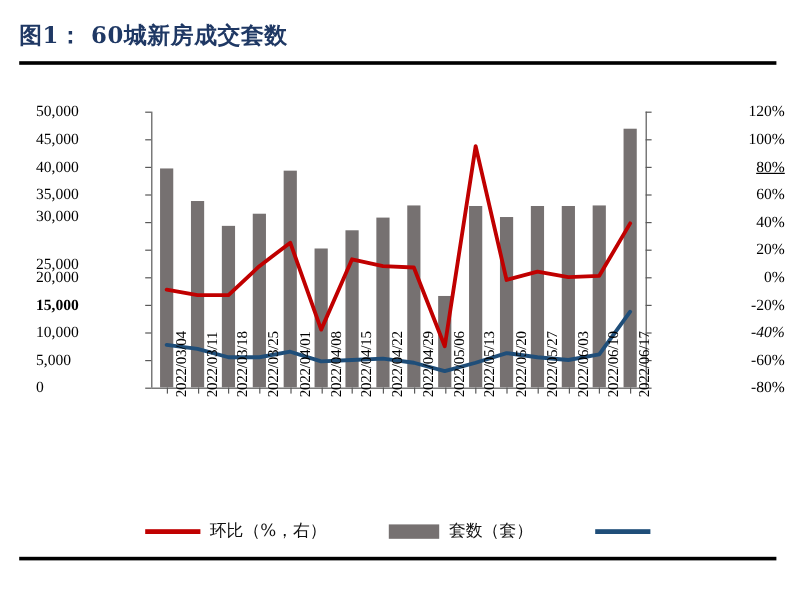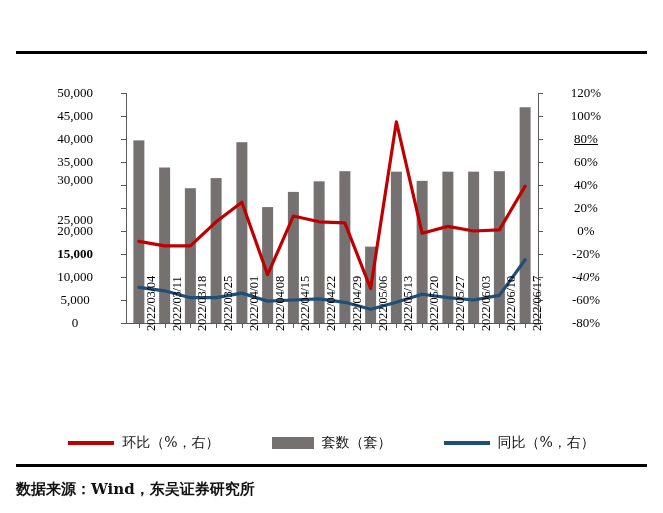--- a/index.html
+++ b/index.html
@@ -59,27 +59,27 @@
   .plot-area {
     position:absolute;
     left:126px; top:33px; width:412px; height:230px;
   }
   svg.chart { position:absolute; left:0; top:0; }
   
   .ytick {
     position:absolute;
     font-size:13px;
     color:#000000;
-    text-align:center;
+    text-align:left;
     white-space:nowrap;
     transform:translateY(-50%);
     font-family:"Liberation Serif", serif;
   }
   .ytick-left { right:543px; width:90px; }
-  .ytick-right { left:546px; width:80px; text-align:center; }
+  .ytick-right { left:574px; width:80px; text-align:right; }
   .xtick {
     position:absolute;
     font-size:12.5px;
     color:#000000;
     white-space:nowrap;
     transform-origin:left top;
     transform:rotate(-90deg);
     font-family:"Liberation Serif", serif;
     letter-spacing:-0.2px;
   }
@@ -98,20 +98,23 @@
     font-size:14px;
     color:#111111;
     white-space:nowrap;
   }
 </style>
 </head>
 <body>
 
 <div class="figure">
 
+  <div class="title-bar">
+    <div class="title-text">图1：  60城新房成交套数</div>
+  </div>
   <div class="rule-top"></div>
 
   <div class="plot-wrap">
     <div class="plot-area">
       <svg class="chart" id="chart-svg" width="412" height="230">
           <rect x="7.38" y="47.38" width="11" height="182.62" fill="#767171"></rect>
           <rect x="33.13" y="74.52" width="11" height="155.48" fill="#767171"></rect>
           <rect x="58.88" y="95.22" width="11" height="134.78" fill="#767171"></rect>
           <rect x="84.63" y="85.10" width="11" height="144.90" fill="#767171"></rect>
           <rect x="110.38" y="49.22" width="11" height="180.78" fill="#767171"></rect>
@@ -217,22 +220,18 @@
     <div class="legend-item">
       <span class="legend-swatch-line" id="legend-line-mom" style="background: rgb(192, 0, 0);"></span>
       <span class="legend-label">环比（%，右）</span>
     </div>
     <div class="legend-item">
       <span class="legend-swatch-bar"></span>
       <span class="legend-label">套数（套）</span>
     </div>
     <div class="legend-item">
       <span class="legend-swatch-line" id="legend-line-yoy" style="background: rgb(31, 78, 121);"></span>
-      <span class="legend-label">同比（%，右）</span>
     </div>
   </div>
 
   <div class="rule-bottom"></div>
-  <div class="footer">
-    <div class="footer-text">数据来源：Wind，东吴证券研究所</div>
-  </div>
 
 </div>
 
 </body></html>

